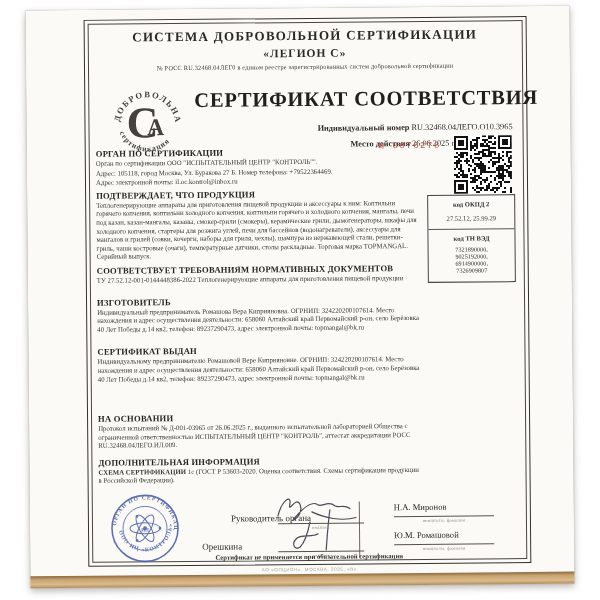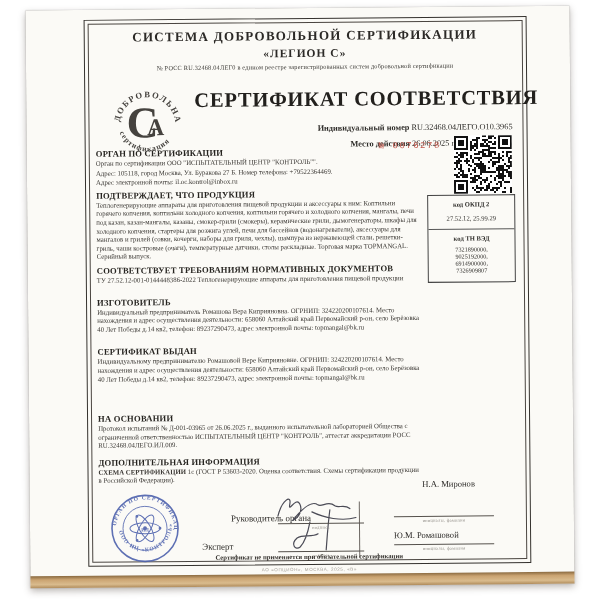--- a/index.html
+++ b/index.html
@@ -40,21 +40,21 @@
   .role-head{left:172px;top:505px;margin-left:29px;}
   .role-expert{left:172px;top:533px;}
   .sigline{position:absolute;border-bottom:0.8px solid #55514c;width:86px;left:248px;}
   .sl1{top:515px;}.sl2{top:543px;}
   .nameline{position:absolute;border-bottom:0.8px solid #55514c;width:100px;left:364px;}
   .nl1{top:509px;}.nl2{top:537px;}
   .cap{position:absolute;font-size:4.2px;color:#8d8983;letter-spacing:.4px;text-align:center;}
   .cap-s1{left:248px;top:517px;width:86px;}.cap-s2{left:248px;top:545px;width:86px;}
   .cap-n1{left:364px;top:511px;width:100px;}.cap-n2{left:364px;top:539px;width:100px;}
   .name{position:absolute;left:364px;width:110px;font-size:8.6px;color:#2a2826;}
-  .name1{top:472px;text-align:center;}.name2{top:523px;}
+  .name1{top:495px;}.name2{top:523px;}
   .sig-divider{position:absolute;left:329px;top:494px;width:0.8px;height:56px;background:#6b6661;}
   .signature{position:absolute;left:242px;top:484px;width:100px;height:62px;}
   .note{position:absolute;left:60px;top:545px;width:438px;text-align:center;font-size:6.7px;
         font-weight:bold;color:#33302c;}
   .fineprint{position:absolute;left:60px;top:559px;width:438px;text-align:center;font-size:4.5px;
         color:#a49f98;font-family:"Liberation Sans",sans-serif;letter-spacing:.6px;}
   .b{font-weight:bold;}
   svg text{font-family:"Liberation Serif",serif;}
 </style>
 </head>
@@ -482,21 +482,21 @@
     <g fill="#4e62ad">
       <circle cx="52" cy="37" r="1.4"></circle>
         <circle cx="29" cy="25" r="1.4"></circle>
         <circle cx="29" cy="49" r="1.4"></circle>
       <circle cx="37" cy="37" r="2"></circle>
     </g>
     <text x="37" y="40" font-size="5" font-weight="bold" fill="#4e62ad" text-anchor="middle">ИЦ</text>
   </svg>
 
   <div class="sig-role role-head">Руководитель органа</div>
-  <div class="sig-role role-expert">Эксперт</div>
+  <div class="sig-role role-expert">Орешкина</div>
 
   <svg class="signature" viewBox="0 0 100 62">
     <g stroke="#4b4b56" stroke-width="1.2" fill="none" stroke-linecap="round">
       <path d="M6,24 C10,8 20,2 18,12 C16,22 24,4 28,12 C31,18 27,26 21,28 C31,16 40,8 46,13 C50,16 56,8 63,14 C67,17 72,12 78,17"></path>
       <path d="M40,20 C52,26 70,30 84,26"></path>
       <path d="M38,30 C36,40 33,50 28,55 C23,59 18,52 25,46 C31,42 40,46 46,42"></path>
       <path d="M58,18 C56,32 55,46 54,58"></path>
     </g>
   </svg>
   <div class="sig-divider"></div>

